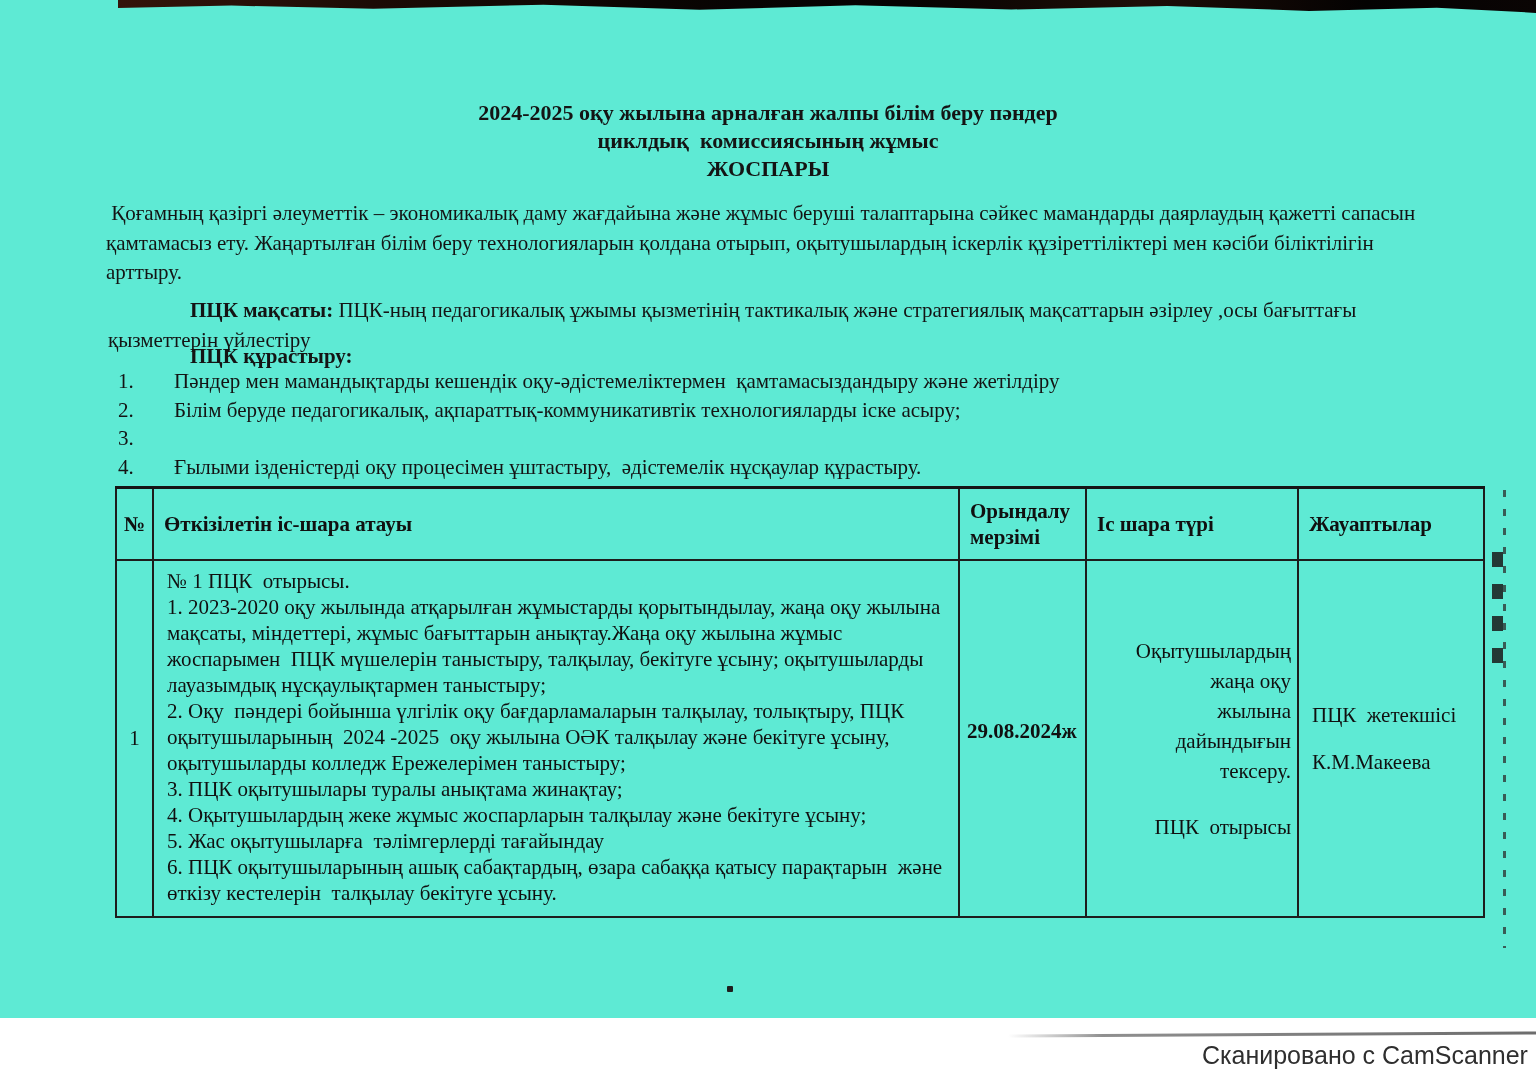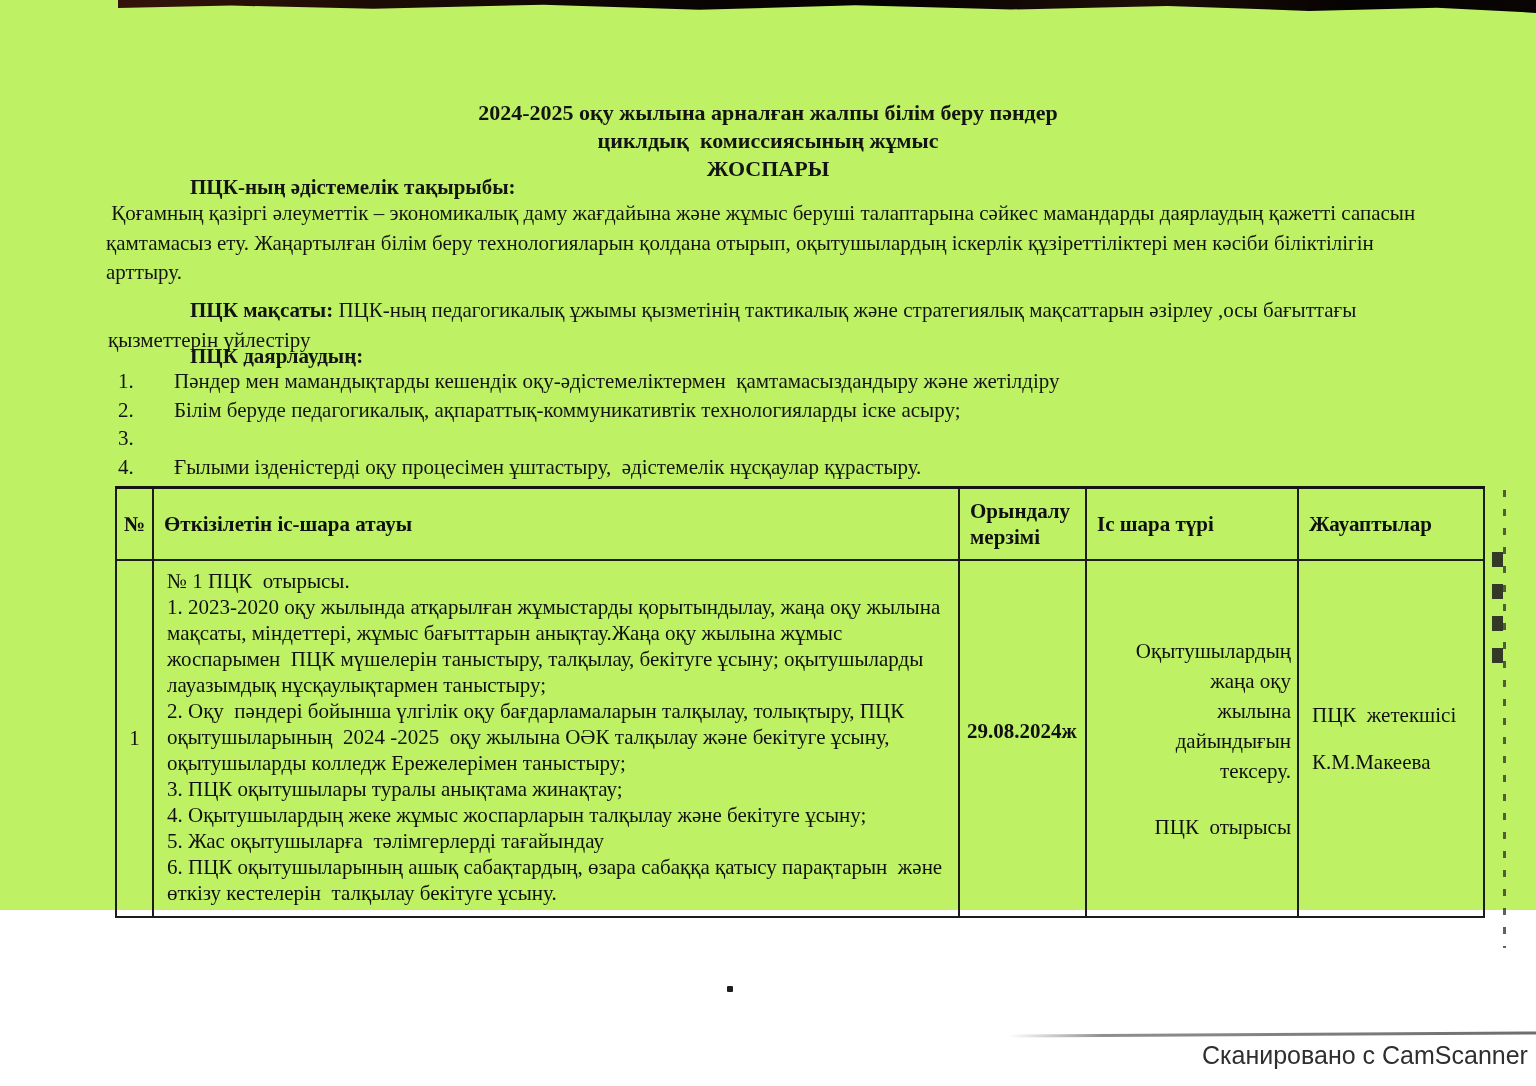--- a/index.html
+++ b/index.html
@@ -1,21 +1,21 @@
 <!DOCTYPE html>
 <html><head>
 <meta charset="utf-8">
 <style>
   html,body{margin:0;padding:0;}
   body{
     width:1536px;height:1086px;background:#ffffff;
     font-family:"Liberation Serif","DejaVu Serif",serif;
     color:#141414;overflow:hidden;position:relative;
   }
-  .page{position:relative;width:1536px;height:910px;background:#bef264;}
+  .page{position:relative;width:1536px;height:1018px;background:#5eead4;}
 
   
   .top-strip{
     position:absolute;left:118px;top:0;width:1418px;height:14px;
     background:linear-gradient(90deg,#34140a 0%,#1c0c05 18%,#0a0503 38%,#050202 55%,#1e0e07 72%,#040202 88%,#0a0504 100%);
     clip-path:polygon(0 0,100% 0,100% 92%,93% 55%,84% 78%,74% 42%,63% 68%,52% 38%,41% 70%,30% 34%,18% 62%,8% 40%,0 58%);
   }
 
   .title-block{position:absolute;left:0;top:99px;width:1536px;text-align:center;}
   .title-line{font-weight:bold;font-size:22px;line-height:28px;white-space:pre-wrap;}
@@ -80,27 +80,26 @@
 <div class="page">
 
   <div class="top-strip"></div>
 
   <div class="title-block">
     <div class="title-line">2024-2025 оқу жылына арналған жалпы білім беру пәндер</div>
     <div class="title-line">циклдық  комиссиясының жұмыс</div>
     <div class="title-line">ЖОСПАРЫ</div>
   </div>
 
-  <p class="para abs lead-indent b" style="left:108px;top:173px;width:1330px;">ПЦК-ның әдістемелік тақырыбы:</p>
 
   <p class="para abs" style="left:106px;top:199px;width:1322px;"> Қоғамның қазіргі әлеуметтік – экономикалық даму жағдайына және жұмыс беруші талаптарына сәйкес мамандарды даярлаудың қажетті сапасын қамтамасыз ету. Жаңартылған білім беру технологияларын қолдана отырып, оқытушылардың іскерлік құзіреттіліктері мен кәсіби біліктілігін арттыру.</p>
 
   <p class="para abs lead-indent" style="left:108px;top:296px;width:1330px;"><span class="b">ПЦК мақсаты:</span><span> ПЦК-ның педагогикалық ұжымы қызметінің тактикалық және стратегиялық мақсаттарын әзірлеу ,осы бағыттағы қызметтерін үйлестіру</span></p>
 
-  <p class="para abs lead-indent b" style="left:108px;top:342px;width:800px;">ПЦК даярлаудың:</p>
+  <p class="para abs lead-indent b" style="left:108px;top:342px;width:800px;">ПЦК құрастыру:</p>
 
   <div class="tasks">
     <div class="task-item">
       <span class="task-num">1.</span>
       <span class="task-text">Пәндер мен мамандықтарды кешендік оқу-әдістемеліктермен  қамтамасыздандыру және жетілдіру</span>
     </div>
     <div class="task-item">
       <span class="task-num">2.</span>
       <span class="task-text">Білім беруде педагогикалық, ақпараттық-коммуникативтік технологияларды іске асыру;</span>
     </div>

